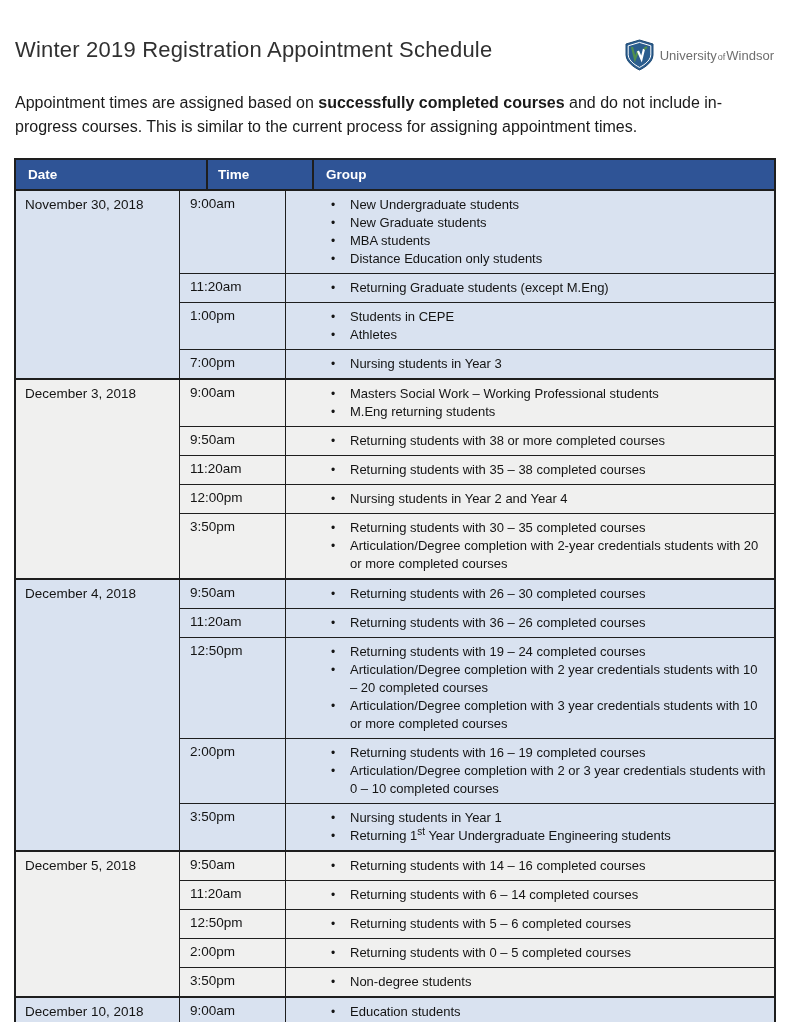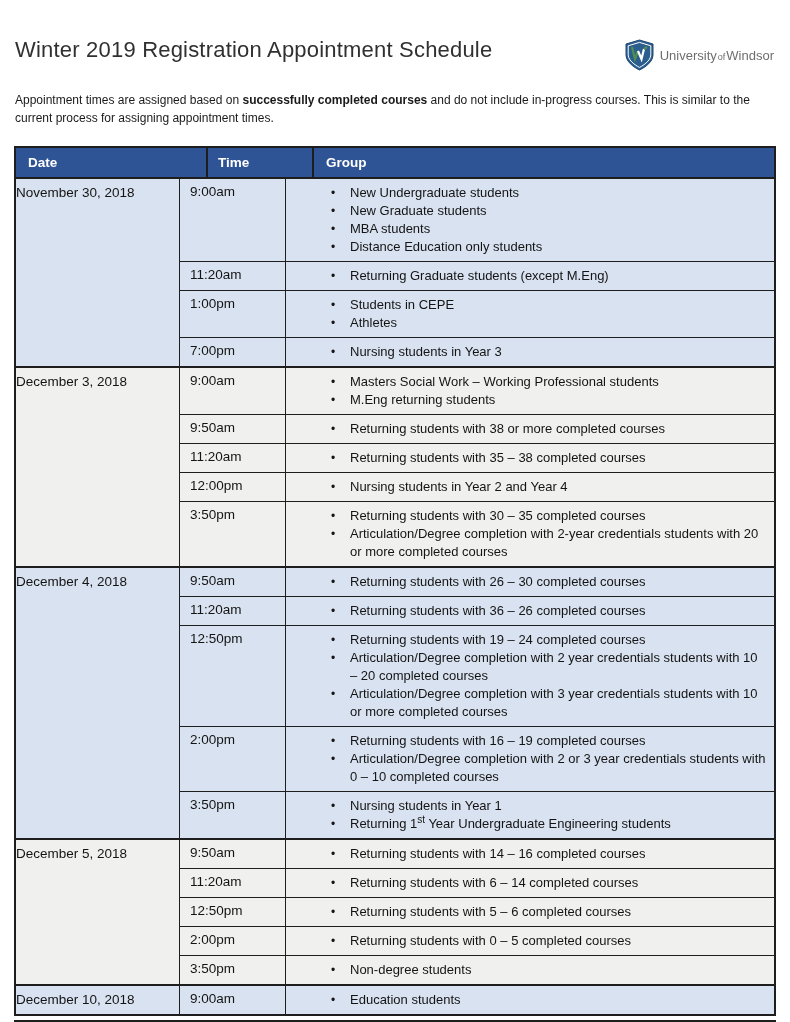--- a/index.html
+++ b/index.html
@@ -13,35 +13,35 @@
   html,body{margin:0;padding:0;background:#fff;}
   body{font-family:"Liberation Sans","DejaVu Sans",sans-serif;color:var(--ink);}
   .page{width:790px;height:1022px;background:#ffffff;overflow:hidden;position:relative;}
 
   
   .masthead{display:flex;justify-content:space-between;align-items:flex-start;padding:17px 16px 0 15px;margin-top:20px;}
   .doc-title{font-size:22px;font-weight:normal;color:#303030;letter-spacing:.2px;margin:0;line-height:1.2;}
   .logo{display:flex;align-items:center;gap:6px;margin-top:2px;}
   .logo-text{color:#6e6e6e;font-size:13px;white-space:nowrap;}
   .logo-text .of{font-size:9px;margin:0 1px;}
-  .intro{margin:20px 16px 0 15px;font-size:12px;line-height:1.5;color:#1a1a1a;max-width:748px;}
+  .intro{margin:20px 16px 0 15px;font-size:16px;line-height:1.5;color:#1a1a1a;max-width:748px;}
 
   
   .sched{margin:19px 14px 0 14px;}
   .header-row{display:flex;background:var(--header-bg);color:#fff;font-weight:bold;font-size:13.5px;border:2px solid var(--border);}
   .h-date{width:192px;padding:7px 12px;border-right:2px solid var(--border);}
   .h-time{width:106px;padding:7px 10px;border-right:2px solid var(--border);}
   .h-group{flex:1;padding:7px 12px;}
 
   .section{display:flex;border:2px solid var(--border);margin-top:-2px;}
   .section.detached{margin-top:4px;}
   .tint-blue{background:var(--row-blue);}
   .tint-gray{background:var(--row-gray);}
 
-  .date-cell{width:164px;padding:6px 0;font-size:13.5px;border-right:1.5px solid var(--border);}
+  .date-cell{width:164px;padding:6px 9px;font-size:13.5px;border-right:1.5px solid var(--border);}
   .rows{flex:1;display:flex;flex-direction:column;}
   .slot-row{display:flex;flex:1;border-top:1px solid var(--border);}
   .slot-row:first-child{border-top:none;}
   .time-cell{width:106px;padding:5px 10px;font-size:13.5px;border-right:1.5px solid var(--border);}
   .group-cell{flex:1;padding:5px 8px 5px 0;}
   .group-list{margin:0;padding:0;list-style:none;font-size:13px;line-height:18px;}
   .group-item{position:relative;padding-left:64px;}
   .group-item::before{content:"•";position:absolute;left:45px;top:0;font-size:12px;}
   .group-item sup{font-size:10px;line-height:0;}
 </style>

